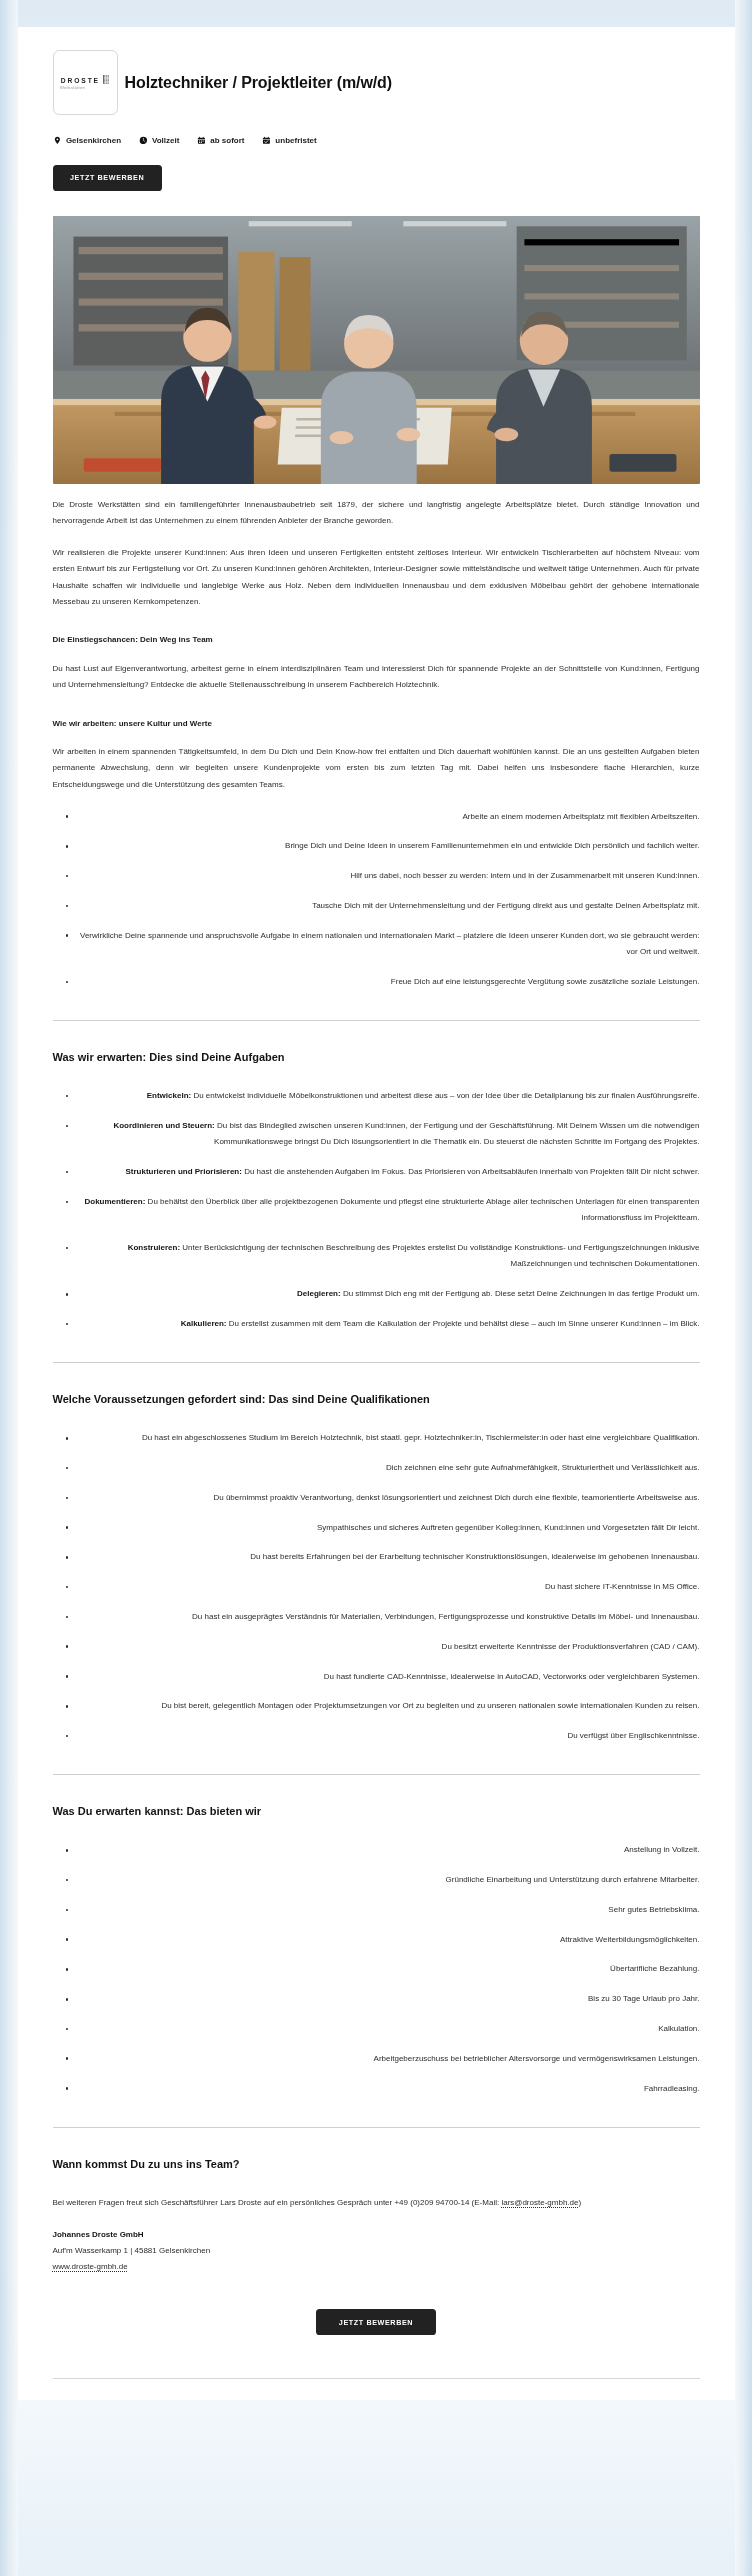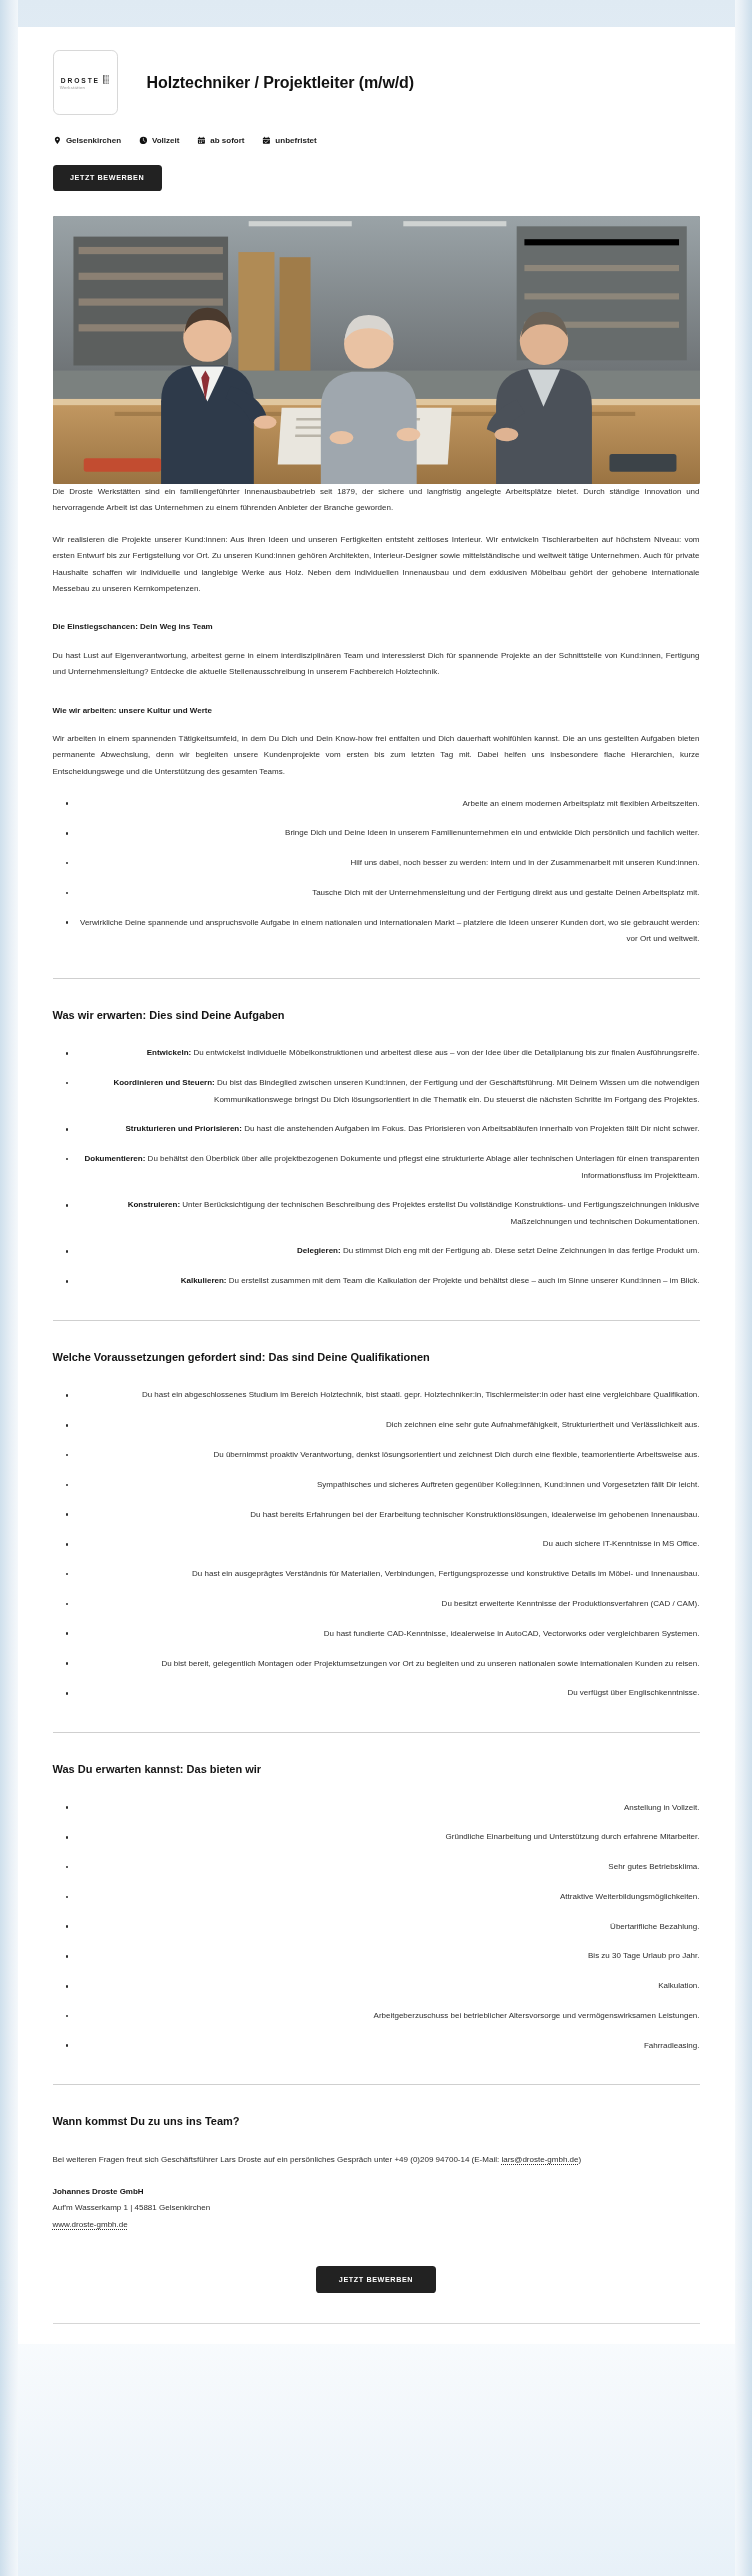--- a/index.html
+++ b/index.html
@@ -39,21 +39,21 @@
     padding: 0 0 20.6px 0;
   }
 
   
   .header {
     padding: 23px 35px 0 35px;
   }
   .header-top {
     display: flex;
     align-items: center;
-    gap: 29px;
+    gap: 7px;
   }
   .logo-box {
     width: 65px;
     height: 65px;
     min-width: 65px;
     border: 0.5px solid #d8d8d8;
     border-radius: 6.2px;
     background: #fff;
     display: flex;
     flex-direction: column;
@@ -130,21 +130,21 @@
     margin: 25px 35px 0 35px;
     height: 268px;
     border-radius: 2.1px;
     overflow: hidden;
     position: relative;
     background: #6d6257;
   }
   .hero svg { display: block; width: 100%; height: 100%; }
 
   
-  .content { padding: 0 35px; }
+  .content { padding: 13px 35px; }
 
   p.body-text, li.body-text {
     font-size: 8px;
     line-height: 2.05;
     color: #2d2d2d;
     text-align: justify;
     margin: 0 0 15.5px 0;
     font-stretch: condensed;
   }
   .first-para { margin-top: 32px; }
@@ -394,20 +394,21 @@
 
       <h3 class="sub-heading">Wie wir arbeiten: unsere Kultur und Werte</h3>
       <p class="body-text">Wir arbeiten in einem spannenden Tätigkeitsumfeld, in dem Du Dich und Dein Know-how frei entfalten und Dich dauerhaft wohlfühlen kannst. Die an uns gestellten Aufgaben bieten permanente Abwechslung, denn wir begleiten unsere Kundenprojekte vom ersten bis zum letzten Tag mit. Dabei helfen uns insbesondere flache Hierarchien, kurze Entscheidungswege und die Unterstützung des gesamten Teams.</p>
 
       <ul class="bullets">
         <li>Arbeite an einem modernen Arbeitsplatz mit flexiblen Arbeitszeiten.</li>
         <li>Bringe Dich und Deine Ideen in unserem Familienunternehmen ein und entwickle Dich persönlich und fachlich weiter.</li>
         <li>Hilf uns dabei, noch besser zu werden: intern und in der Zusammenarbeit mit unseren Kund:innen.</li>
         <li>Tausche Dich mit der Unternehmensleitung und der Fertigung direkt aus und gestalte Deinen Arbeitsplatz mit.</li>
         <li>Verwirkliche Deine spannende und anspruchsvolle Aufgabe in einem nationalen und internationalen Markt – platziere die Ideen unserer Kunden dort, wo sie gebraucht werden: vor Ort und weltweit.</li>
+        <li>Freue Dich auf eine leistungsgerechte Vergütung sowie zusätzliche soziale Leistungen.</li>
       </ul>
 
       <hr class="sec-divider">
       <h2 class="section-heading">Was wir erwarten: Dies sind Deine Aufgaben</h2>
 
       <ul class="bullets">
         <li><b>Entwickeln:</b><span> Du entwickelst individuelle Möbelkonstruktionen und arbeitest diese aus – von der Idee über die Detailplanung bis zur finalen Ausführungsreife.</span></li>
         <li><b>Koordinieren und Steuern:</b><span> Du bist das Bindeglied zwischen unseren Kund:innen, der Fertigung und der Geschäftsführung. Mit Deinem Wissen um die notwendigen Kommunikationswege bringst Du Dich lösungsorientiert in die Thematik ein. Du steuerst die nächsten Schritte im Fortgang des Projektes.</span></li>
         <li><b>Strukturieren und Priorisieren:</b><span> Du hast die anstehenden Aufgaben im Fokus. Das Priorisieren von Arbeitsabläufen innerhalb von Projekten fällt Dir nicht schwer.</span></li>
         <li><b>Dokumentieren:</b><span> Du behältst den Überblick über alle projektbezogenen Dokumente und pflegst eine strukturierte Ablage aller technischen Unterlagen für einen transparenten Informationsfluss im Projektteam.</span></li>
@@ -418,21 +419,21 @@
 
       <hr class="sec-divider">
       <h2 class="section-heading">Welche Voraussetzungen gefordert sind: Das sind Deine Qualifikationen</h2>
 
       <ul class="bullets">
         <li>Du hast ein abgeschlossenes Studium im Bereich Holztechnik, bist staatl. gepr. Holztechniker:in, Tischlermeister:in oder hast eine vergleichbare Qualifikation.</li>
         <li>Dich zeichnen eine sehr gute Aufnahmefähigkeit, Strukturiertheit und Verlässlichkeit aus.</li>
         <li>Du übernimmst proaktiv Verantwortung, denkst lösungsorientiert und zeichnest Dich durch eine flexible, teamorientierte Arbeitsweise aus.</li>
         <li>Sympathisches und sicheres Auftreten gegenüber Kolleg:innen, Kund:innen und Vorgesetzten fällt Dir leicht.</li>
         <li>Du hast bereits Erfahrungen bei der Erarbeitung technischer Konstruktionslösungen, idealerweise im gehobenen Innenausbau.</li>
-        <li>Du auch sichere IT-Kenntnisse in MS Office.</li>
+        <li>Du hast sichere IT-Kenntnisse in MS Office.</li>
         <li>Du hast ein ausgeprägtes Verständnis für Materialien, Verbindungen, Fertigungsprozesse und konstruktive Details im Möbel- und Innenausbau.</li>
         <li>Du besitzt erweiterte Kenntnisse der Produktionsverfahren (CAD / CAM).</li>
         <li>Du hast fundierte CAD-Kenntnisse, idealerweise in AutoCAD, Vectorworks oder vergleichbaren Systemen.</li>
         <li>Du bist bereit, gelegentlich Montagen oder Projektumsetzungen vor Ort zu begleiten und zu unseren nationalen sowie internationalen Kunden zu reisen.</li>
         <li>Du verfügst über Englischkenntnisse.</li>
       </ul>
 
       <hr class="sec-divider">
       <h2 class="section-heading">Was Du erwarten kannst: Das bieten wir</h2>
 

